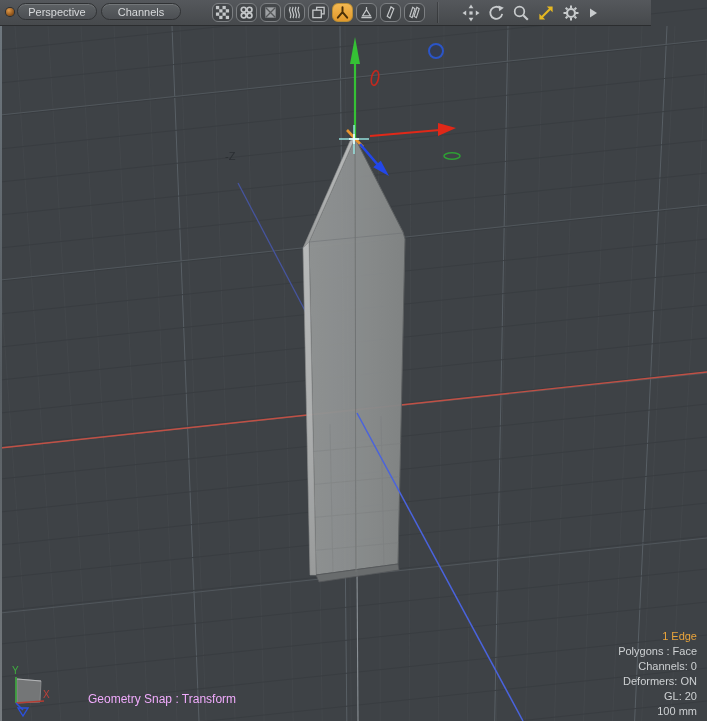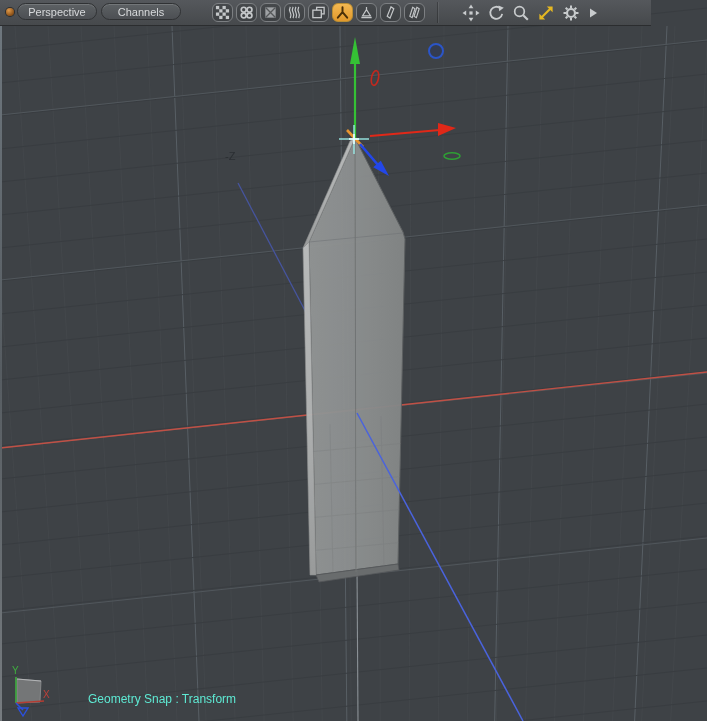--- a/index.html
+++ b/index.html
@@ -25,21 +25,21 @@
   .ibtn svg{display:block;}
   .tb-divider{position:absolute;left:437px;top:2px;width:1px;height:21px;
     background:rgba(0,0,0,.25);box-shadow:1px 0 0 rgba(255,255,255,.07);}
   .rightrow{position:absolute;right:52px;top:3px;display:flex;gap:7px;align-items:center;height:19px;}
   .rightrow svg{display:block;}
 
   
   #scene{position:absolute;top:0;left:0;z-index:1;}
 
   
-  .snap-text{position:absolute;left:88px;top:692px;font-size:12px;color:#5eead4;z-index:5;}
+  .snap-text{position:absolute;left:88px;top:692px;font-size:12px;color:#f0abfc;z-index:5;}
   .info{position:absolute;right:10px;bottom:2px;text-align:right;font-size:11px;
     line-height:15px;color:#ced1d3;z-index:5;}
   .info .sel{color:#e9a43c;}
 </style>
 </head>
 <body>
 
 <div id="app">
 
   <svg id="scene" width="707" height="721" viewBox="0 0 707 721">
@@ -310,14 +310,22 @@
         </g>
       </svg>
       <svg width="12" height="18" viewBox="0 0 12 18">
         <polygon points="3,4.5 10,9 3,13.5" fill="#c8cbcd"></polygon>
       </svg>
     </div>
   </div>
 
   <div class="snap-text">Geometry Snap : Transform</div>
 
+  <div class="info">
+    <div class="sel">1 Edge</div>
+    <div>Polygons : Face</div>
+    <div>Channels: 0</div>
+    <div>Deformers: ON</div>
+    <div>GL: 20</div>
+    <div>100 mm</div>
+  </div>
 
 </div>
 
 </body></html>

